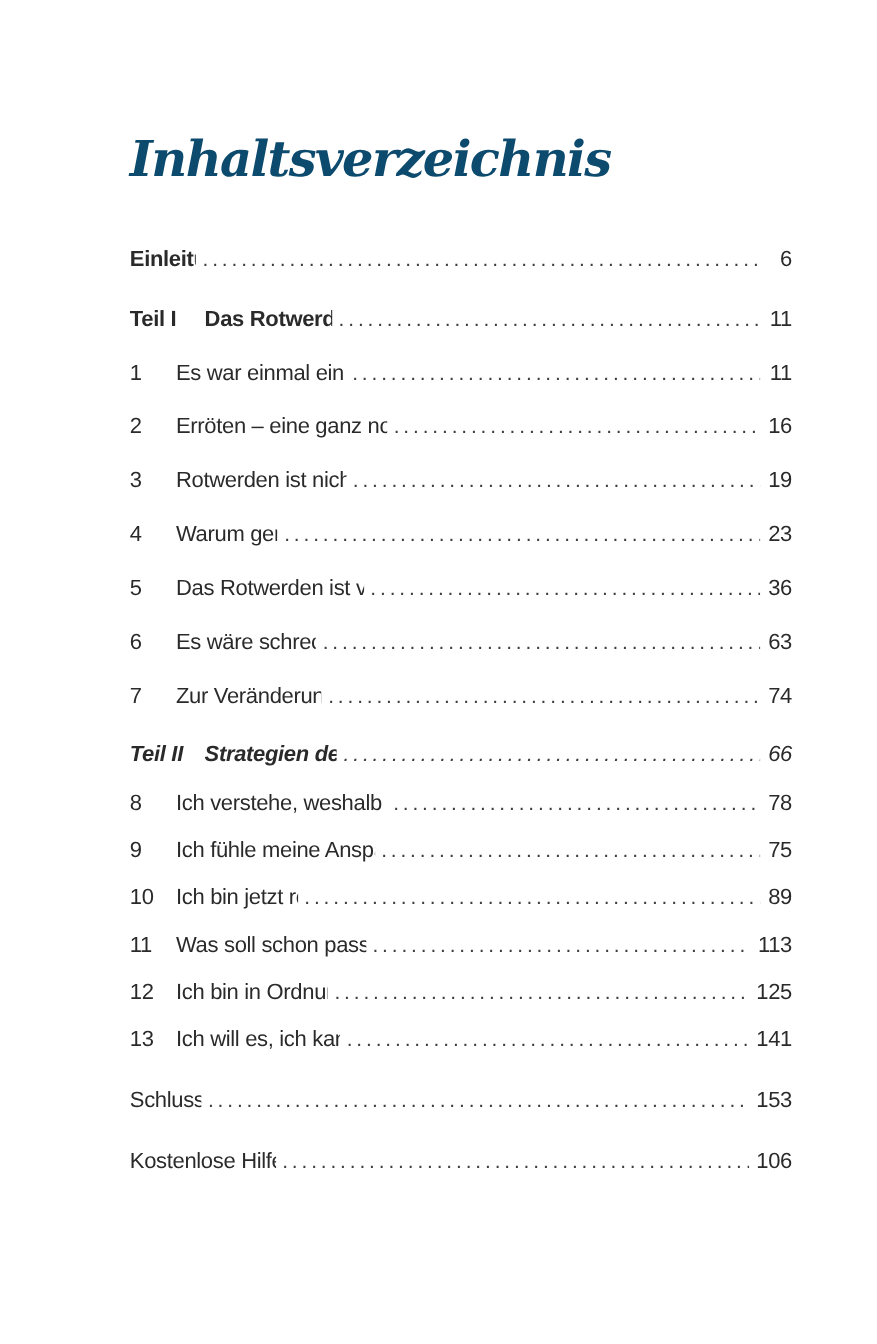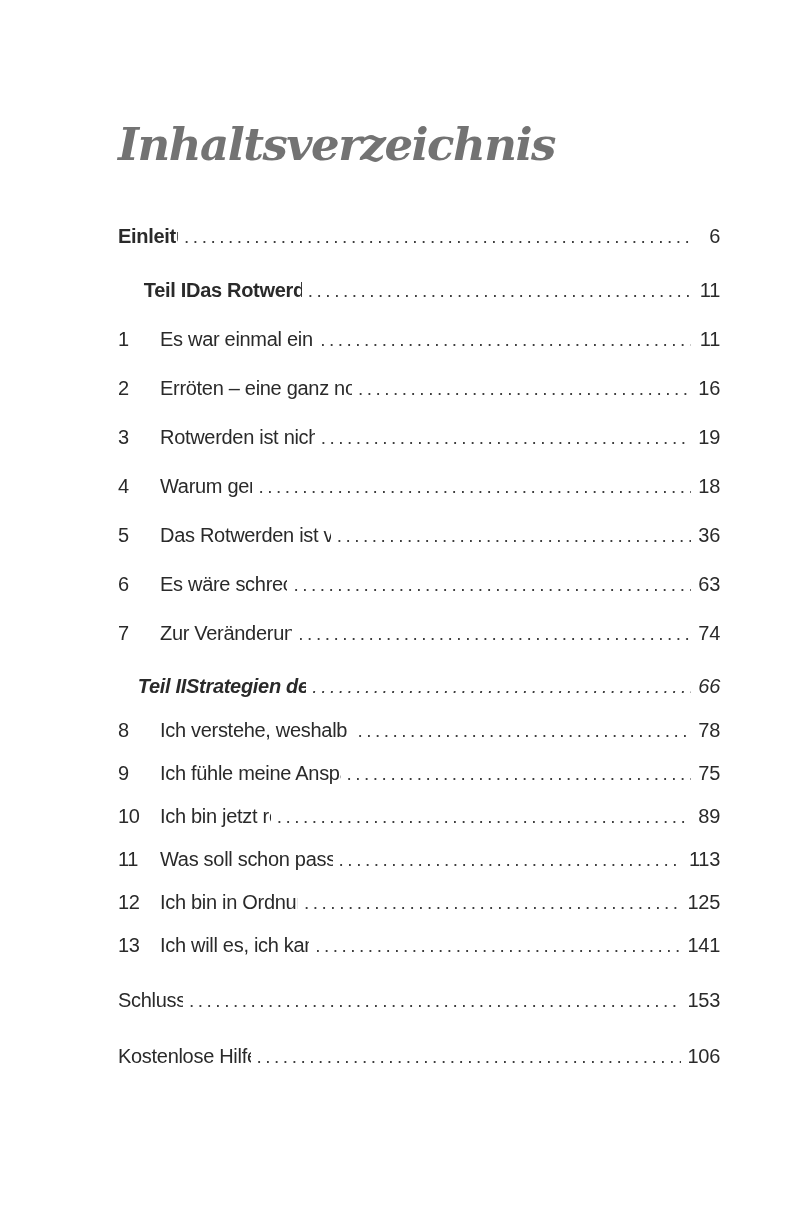--- a/index.html
+++ b/index.html
@@ -20,21 +20,21 @@
     box-sizing: border-box;
     padding: 120px 77px 0 118px;
   }
   .doc-title {
     font-family: "DejaVu Serif", serif;
     font-style: italic;
     font-weight: 600;
     font-size: 45px;
     line-height: 50px;
     letter-spacing: -1.5px;
-    color: #737373;
+    color: #0c4a6e;
     margin: 0 0 53px 0;
   }
   .toc {
     width: 100%;
   }
   .row {
     display: flex;
     align-items: baseline;
     font-size: 20px;
     line-height: 26px;
@@ -54,21 +54,20 @@
   .row:nth-child(16) { margin-bottom: 28px; }
   .row:nth-child(17) { margin-bottom: 29px; }
   .row:nth-child(18) { margin-bottom: 0; }
 
   .num {
     flex: 0 0 42px;
     color: #2a2a2a;
   }
   .row.part .num {
     flex: 0 0 68px;
-    text-align: right;
   }
   .label {
     flex: 0 1 auto;
     overflow: hidden;
     color: #2a2a2a;
   }
   .leader {
     flex: 1 1 auto;
     min-width: 10px;
     overflow: hidden;
@@ -122,21 +121,21 @@
       <div class="row">
         <span class="num">3</span>
         <span class="label">Rotwerden ist nicht gleich Rotwerden?</span>
         <span class="leader"></span>
         <span class="pagenum">19</span>
       </div>
       <div class="row">
         <span class="num">4</span>
         <span class="label">Warum gerade ich?</span>
         <span class="leader"></span>
-        <span class="pagenum">18</span>
+        <span class="pagenum">23</span>
       </div>
       <div class="row">
         <span class="num">5</span>
         <span class="label">Das Rotwerden ist von uns selbst veranlasst</span>
         <span class="leader"></span>
         <span class="pagenum">36</span>
       </div>
       <div class="row">
         <span class="num">6</span>
         <span class="label">Es wäre schrecklich, wenn …</span>

